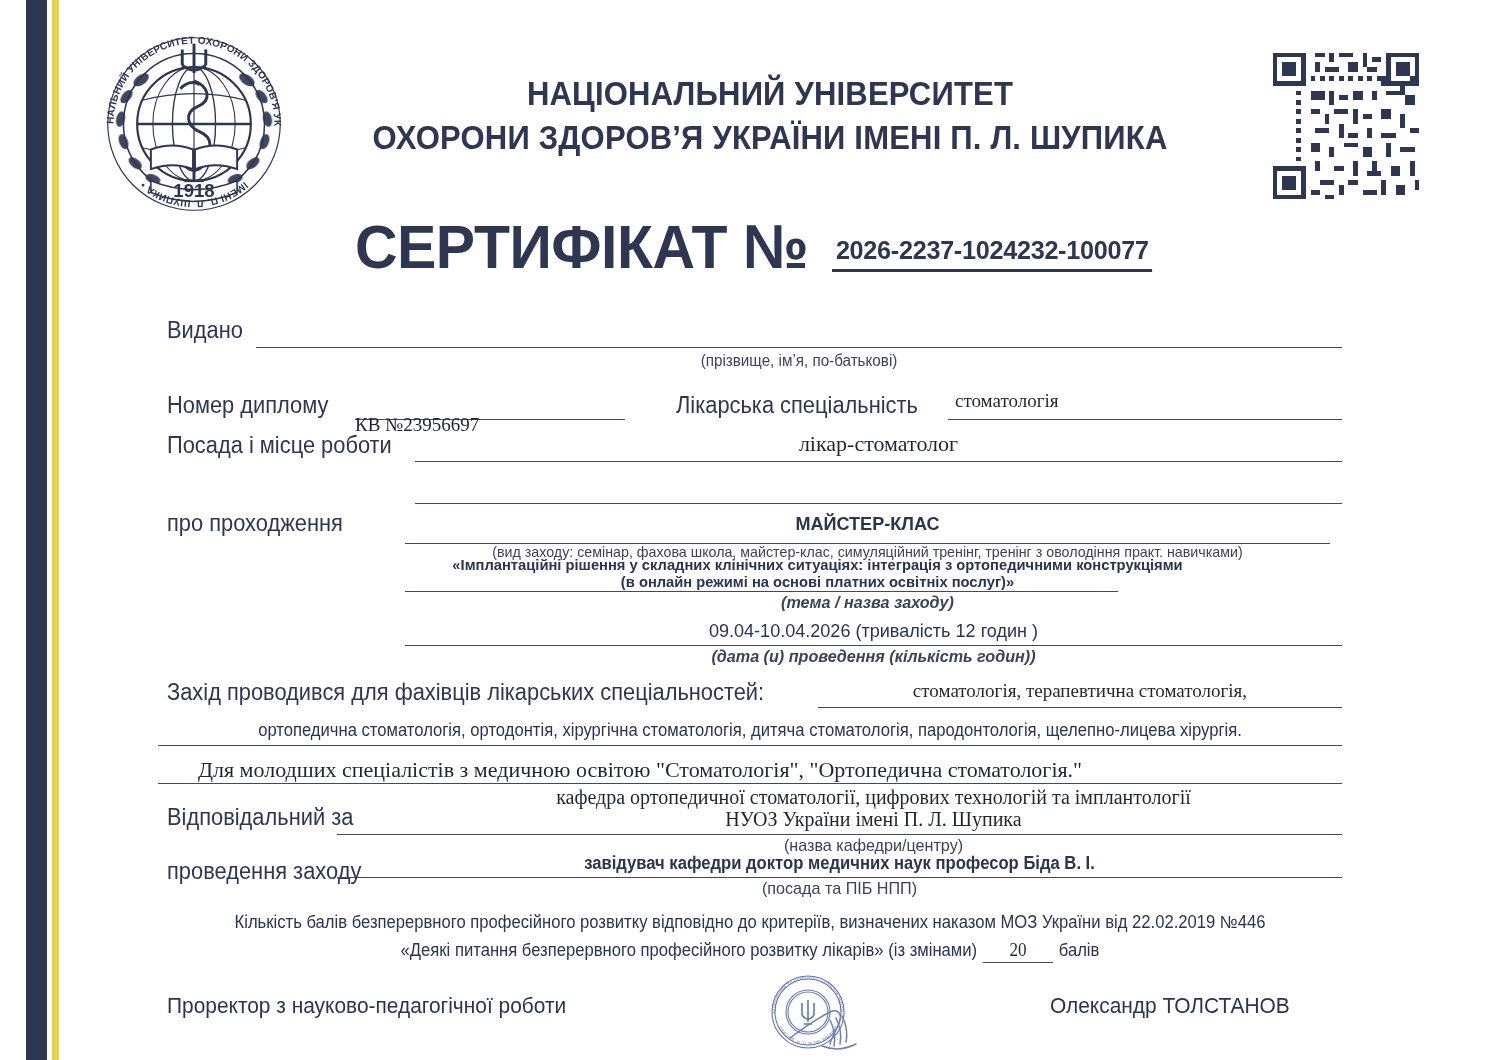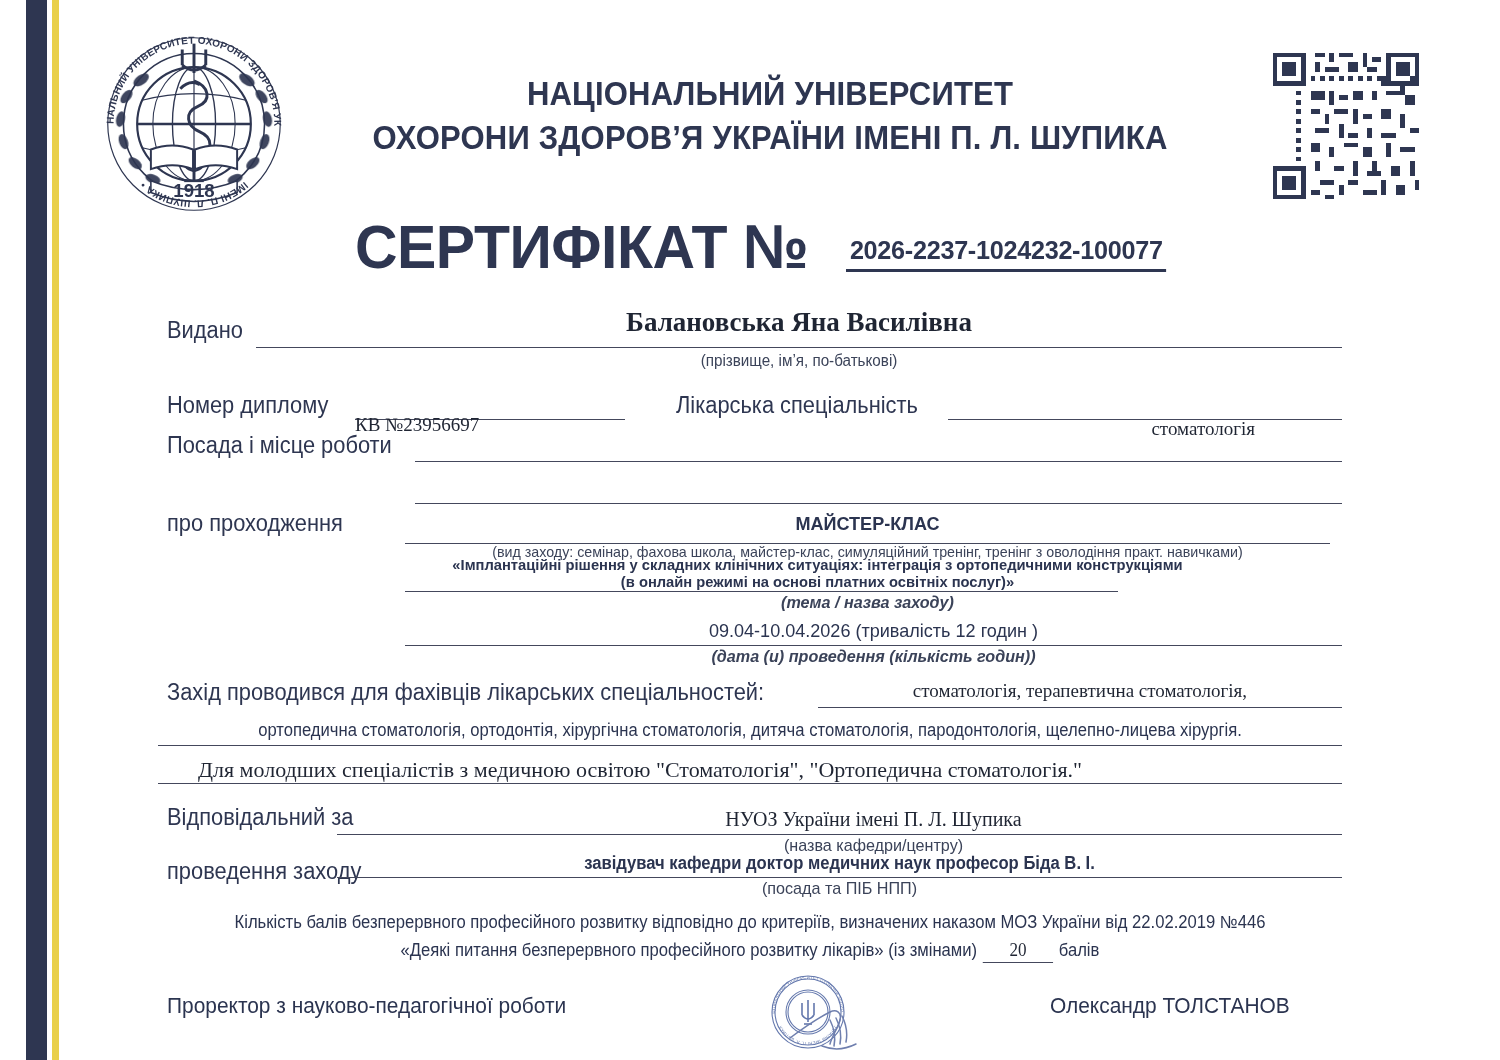--- a/index.html
+++ b/index.html
@@ -67,21 +67,21 @@
   }
   .uni-title .ln { display: block; white-space: nowrap; }
   .uni-title .ln2 { font-size: 33px; }
 
   
   .cert-head {
     position: absolute;
     left: 355px; top: 216px;
     display: flex;
     align-items: flex-end;
-    gap: 14px;
+    gap: 0;
   }
   .cert-word {
     color: #2e3651;
     font-weight: bold;
     font-size: 62px;
     line-height: 1;
     letter-spacing: -0.5px;
     transform: scaleX(0.95);
     transform-origin: left bottom;
     white-space: nowrap;
@@ -318,33 +318,33 @@
     <span class="ln ln2">ОХОРОНИ ЗДОРОВ’Я УКРАЇНИ ІМЕНІ П. Л. ШУПИКА</span>
   </div>
 
   <div class="cert-head">
     <span class="cert-word">СЕРТИФІКАТ №</span>
     <span class="cert-num">2026-2237-1024232-100077</span>
   </div>
 
   <div class="lbl" style="left:167px; top:317px;">Видано</div>
   <div class="rule" style="left:256px; top:347px; width:1086px;"></div>
-  <div class="val-serif" style="left:256px; top:307px; width:1086px; font-size:27px; font-weight:bold;">Балановська Яна Василівна</div>
   <div class="hint" style="left:256px; top:352px; width:1086px;">(прізвище, ім’я, по-батькові)</div>
 
   <div class="lbl" style="left:167px; top:392px;">Номер диплому</div>
   <div class="rule" style="left:355px; top:419px; width:270px;"></div>
   <div class="val-serif" style="left:355px; top:390px; width:270px; font-size:19px; text-align:left;margin-top:24px;">КВ №23956697</div>
 
   <div class="lbl" style="left:676px; top:392px;">Лікарська спеціальність</div>
   <div class="rule" style="left:948px; top:419px; width:394px;"></div>
-  <div class="val-serif" style="left:955px; top:390px; width:300px; font-size:19px; text-align:right;margin-top:28px;">стоматологія</div>
+  <div class="val-serif" style="left:955px; top:390px; width:300px; font-size:19px; text-align:left;">стоматологія</div>
 
   <div class="lbl" style="left:167px; top:432px;">Посада і місце роботи</div>
   <div class="rule" style="left:415px; top:461px; width:927px;"></div>
+  <div class="val-serif" style="left:415px; top:431px; width:927px; font-size:22px;">лікар-стоматолог</div>
 
   <div class="rule" style="left:415px; top:503px; width:927px;"></div>
 
   <div class="lbl" style="left:167px; top:510px;">про проходження</div>
   <div class="rule" style="left:405px; top:543px; width:925px;"></div>
   <div class="val-sans bold" style="left:405px; top:513px; width:925px; font-size:19px;">МАЙСТЕР-КЛАС</div>
   <div class="hint" style="left:405px; top:543px; width:925px; font-size:15px;">(вид заходу: семінар, фахова школа, майстер-клас, симуляційний тренінг, тренінг з оволодіння практ. навичками)</div>
 
   <div class="val-sans bold" style="left:405px; top:556px; width:825px; font-size:15.5px;">«Імплантаційні рішення у складних клінічних ситуаціях: інтеграція з ортопедичними конструкціями</div>
   <div class="val-sans bold" style="left:405px; top:573px; width:825px; font-size:15.5px;">(в онлайн режимі на основі платних освітніх послуг)»</div>
@@ -359,20 +359,21 @@
   <div class="rule" style="left:818px; top:707px; width:524px;"></div>
   <div class="val-serif" style="left:818px; top:680px; width:524px; font-size:19px;text-align:center;">стоматологія, терапевтична стоматологія,</div>
 
   <div class="rule" style="left:158px; top:745px; width:1184px;"></div>
   <div class="val-sans" style="left:158px; top:720px; width:1184px; font-size:17.5px;">ортопедична стоматологія, ортодонтія,  хірургічна стоматологія, дитяча стоматологія, пародонтологія,  щелепно-лицева хірургія.</div>
 
   <div class="rule" style="left:158px; top:783px; width:1184px;"></div>
   <div class="val-serif" style="left:158px; top:757px; width:1184px; font-size:22px; text-align:left; padding-left:40px; box-sizing:border-box;">Для молодших спеціалістів з медичною освітою "Стоматологія", "Ортопедична стоматологія."</div>
 
   <div class="lbl" style="left:167px; top:804px;">Відповідальний за</div>
+  <div class="val-serif" style="left:405px; top:786px; width:937px; font-size:20px;">кафедра ортопедичної стоматології, цифрових технологій та імплантології</div>
   <div class="val-serif" style="left:405px; top:808px; width:937px; font-size:20px;">НУОЗ України імені П. Л. Шупика</div>
   <div class="rule" style="left:337px; top:834px; width:1005px;"></div>
   <div class="hint" style="left:405px; top:836px; width:937px; font-size:17px;">(назва кафедри/центру)</div>
 
   <div class="lbl" style="left:167px; top:858px;">проведення заходу</div>
   <div class="val-sans bold" style="left:337px; top:853px; width:1005px; font-size:17.5px;">завідувач кафедри  доктор медичних наук професор Біда В. І.</div>
   <div class="rule" style="left:337px; top:877px; width:1005px;"></div>
   <div class="hint" style="left:337px; top:879px; width:1005px; font-size:17px;">(посада та ПІБ НПП)</div>
 
   <div class="val-sans" style="left:158px; top:912px; width:1184px; font-size:17.5px;">Кількість балів безперервного професійного розвитку відповідно до критеріїв, визначених наказом МОЗ України від 22.02.2019 №446</div>

